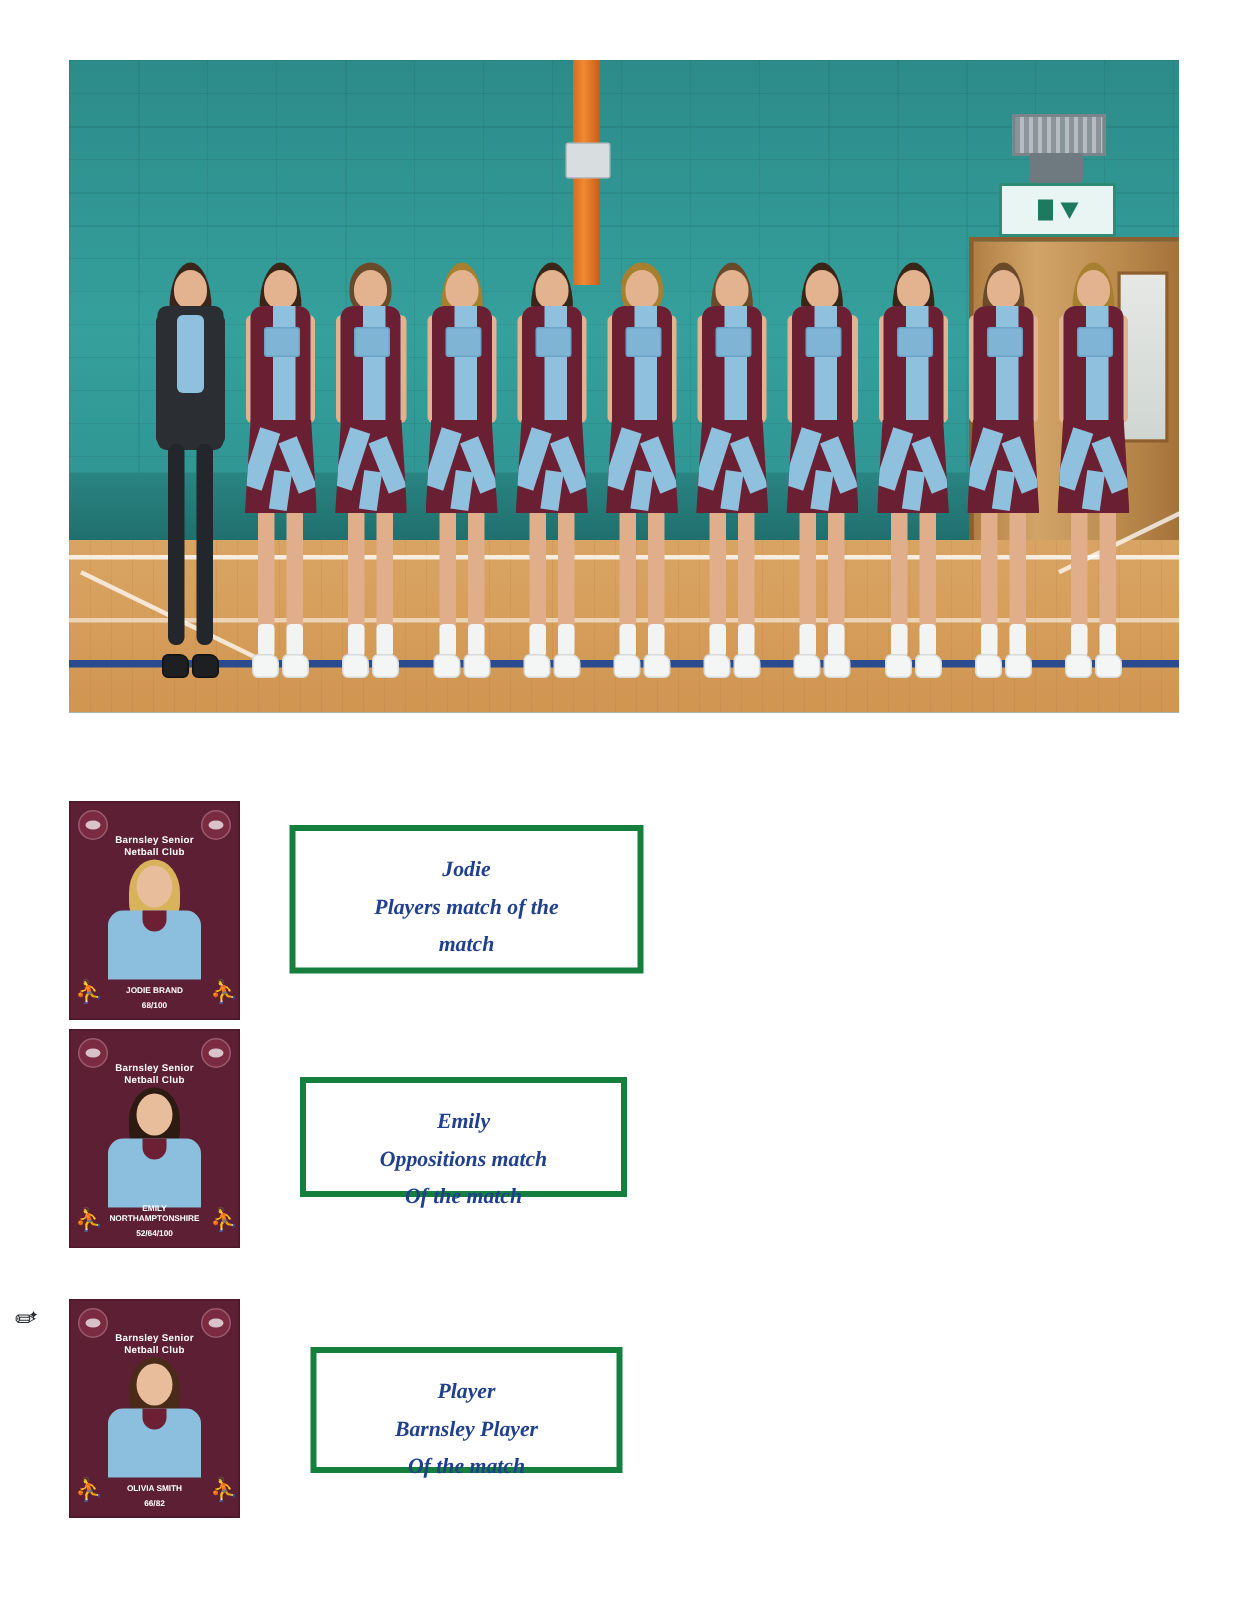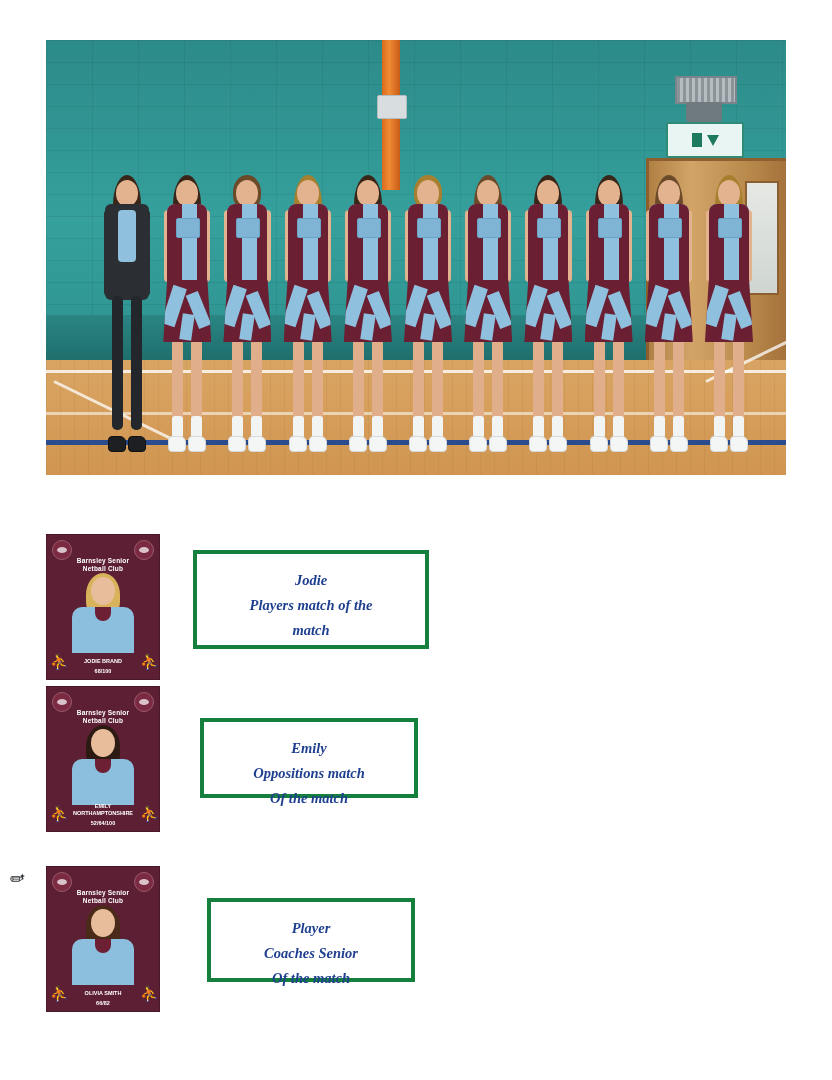--- a/index.html
+++ b/index.html
@@ -846,21 +846,21 @@
       <div class="pp-head"></div>
       <div class="pp-body"></div>
     </div>
     <div class="p-name">OLIVIA SMITH</div>
     <div class="p-score">66/82</div>
     <div class="p-figure-l">⛹</div>
     <div class="p-figure-r">⛹</div>
   </div>
   <div class="caption-box">
     <span class="cl">Player</span>
-    <span class="cl">Coaches Senior</span>
+    <span class="cl">Barnsley Player</span>
     <span class="cl">Of the match</span>
   </div>
 </div>
 
 <div id="pen-cursor">
   <span class="sparkle">✦</span>
   <span>✏</span>
 </div>
 
 </body></html>

